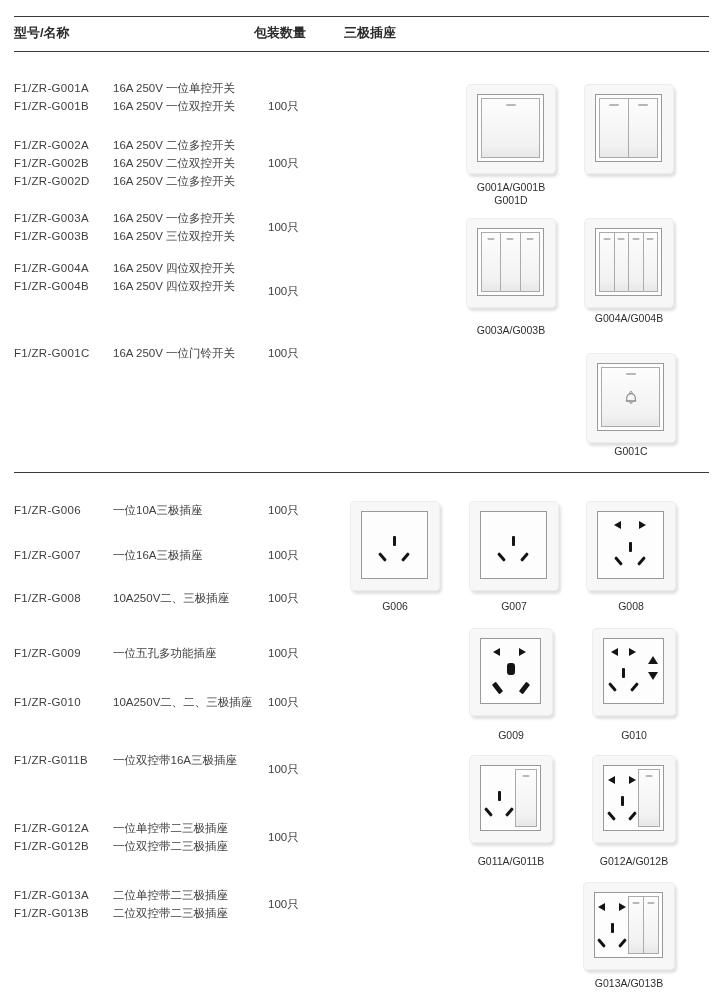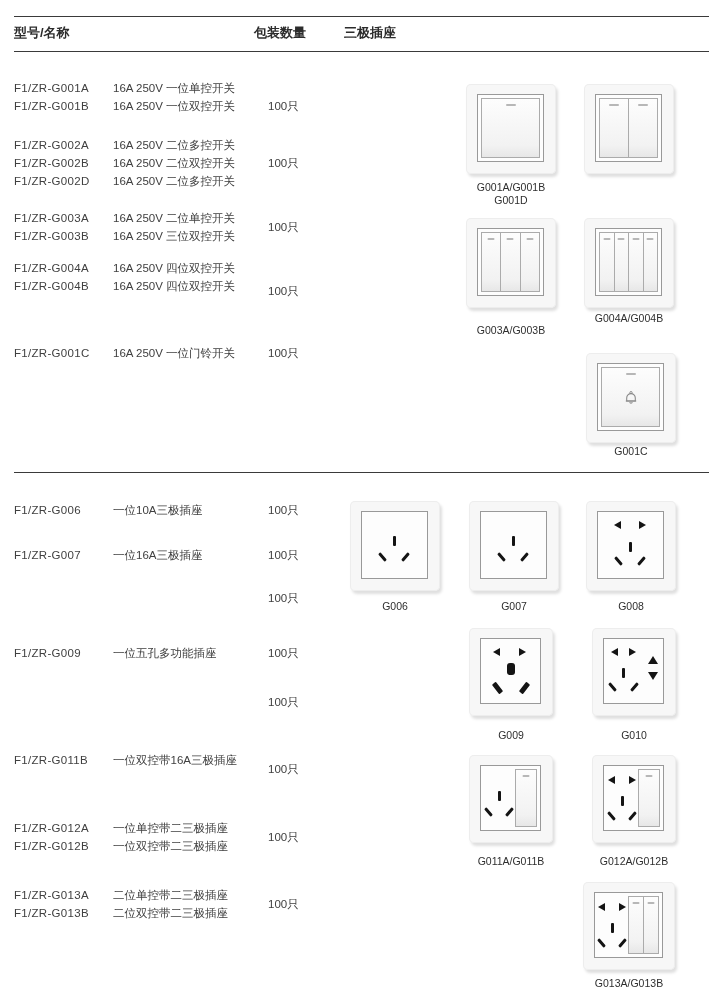--- a/index.html
+++ b/index.html
@@ -76,21 +76,21 @@
     <div class="ln">
         <span class="m">F1/ZR-G002D</span>
         <span>16A 250V 二位多控开关</span>
       </div>
   </div>
   <span class="qty" style="top:154px">100只</span>
 
   <div class="grp" style="top:209px">
     <div class="ln">
         <span class="m">F1/ZR-G003A</span>
-        <span>16A 250V 二位单控开关</span>
+        <span>16A 250V 一位多控开关</span>
       </div>
     <div class="ln">
         <span class="m">F1/ZR-G003B</span>
         <span>16A 250V 三位双控开关</span>
       </div>
   </div>
   <span class="qty" style="top:218px">100只</span>
 
   <div class="grp" style="top:259px">
     <div class="ln">
@@ -121,30 +121,42 @@
   <span class="qty" style="top:501px">100只</span>
 
   <div class="grp" style="top:546px">
     <div class="ln">
         <span class="m">F1/ZR-G007</span>
         <span>一位16A三极插座</span>
       </div>
   </div>
   <span class="qty" style="top:546px">100只</span>
 
+  <div class="grp" style="top:589px">
+    <div class="ln">
+        <span class="m">F1/ZR-G008</span>
+        <span>10A250V二、三极插座</span>
+      </div>
+  </div>
   <span class="qty" style="top:589px">100只</span>
 
   <div class="grp" style="top:644px">
     <div class="ln">
         <span class="m">F1/ZR-G009</span>
         <span>一位五孔多功能插座</span>
       </div>
   </div>
   <span class="qty" style="top:644px">100只</span>
 
+  <div class="grp" style="top:693px">
+    <div class="ln">
+        <span class="m">F1/ZR-G010</span>
+        <span>10A250V二、二、三极插座</span>
+      </div>
+  </div>
   <span class="qty" style="top:693px">100只</span>
 
   <div class="grp" style="top:751px">
     <div class="ln">
         <span class="m">F1/ZR-G011B</span>
         <span>一位双控带16A三极插座</span>
       </div>
   </div>
   <span class="qty" style="top:760px">100只</span>
 

